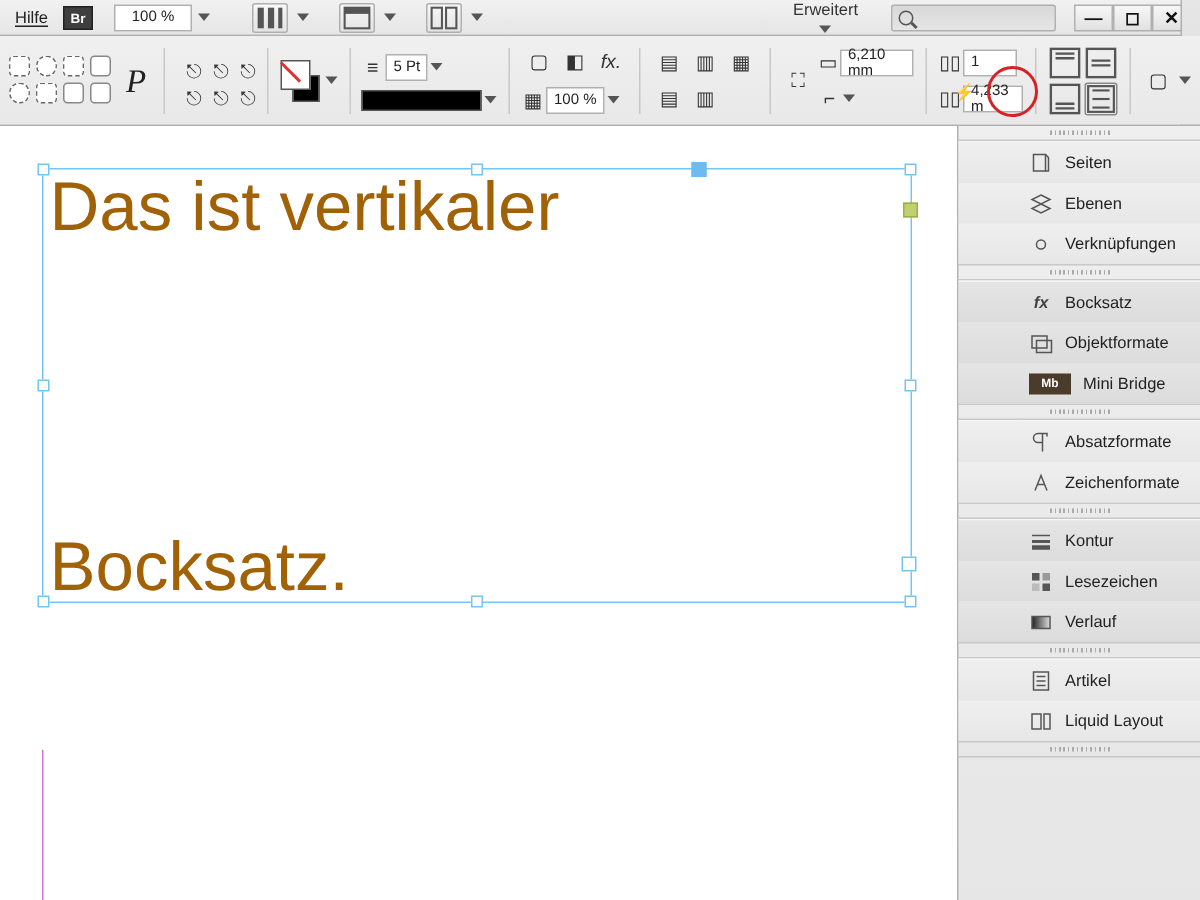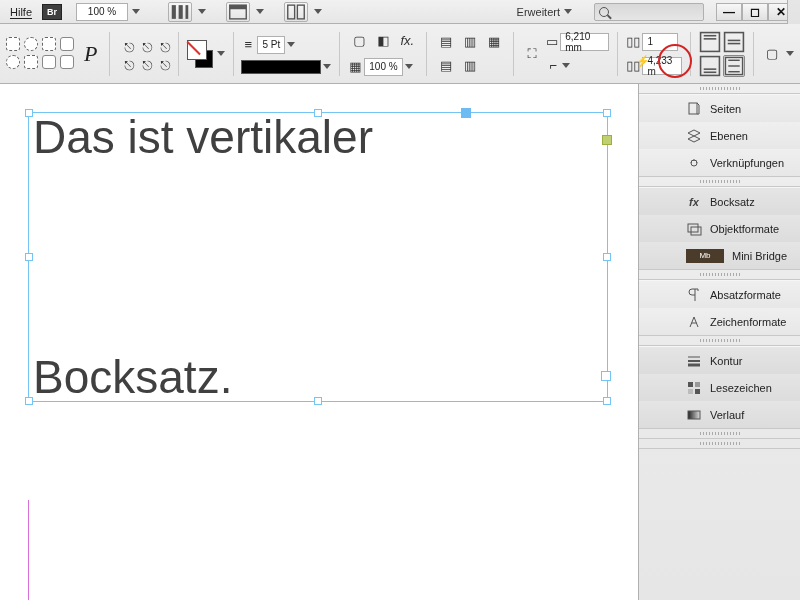--- a/index.html
+++ b/index.html
@@ -37,21 +37,21 @@
     border: 1px solid var(--border); font-size: 10px;
     display: flex; align-items: center; justify-content: center;
   }
   .drop-tri { width:0;height:0;border-left:4px solid transparent;border-right:4px solid transparent;border-top:5px solid #555;}
   .mini-ico {
     width: 24px; height: 20px; display: inline-flex; align-items: center; justify-content: center;
     border: 1px solid transparent; border-radius: 2px;
   }
   .mini-ico.btn { background: linear-gradient(#f7f7f7,#e4e4e4); border-color: var(--border); }
   .menubar .spacer { flex: 1; }
-  .erweitert { display:flex; align-items:center; gap:4px; font-size:11px; color:#333; }
+  .erweitert { display:flex; align-items:center; gap:4px; font-size:11px; color:#333;flex-direction:column; }
   .search-box {
     width:110px; height:18px; background:linear-gradient(#d8d8d8,#e6e6e6);
     border:1px solid var(--border); border-radius:2px;
     display:flex; align-items:center; gap:4px; padding:0 4px;
   }
   .magnifier { width:10px; height:10px; border:1.5px solid #555; border-radius:50%; position:relative; }
   .magnifier::after { content:""; position:absolute; width:5px; height:1.5px; background:#555; bottom:-2px; right:-4px; transform:rotate(45deg);}
   .win-controls { display:flex; gap:0; margin-left:6px; }
   .win-btn {
     width:26px; height:18px; background:linear-gradient(#f7f7f7,#e1e1e1);
@@ -99,21 +99,21 @@
   .canvas { position:absolute; left:0; top:0; right:162px; bottom:0; background:#fff; }
   .canvas-inner { position:absolute; left:28px; top:28px; right:10px; bottom:0; }
   
   .vline { position:absolute; top:388px; bottom:0; width:0; border-left:1px solid #d771d7; }
   
   .frame {
     position:absolute; left:0; top:0; width:580px; height:290px;
     border:1px solid var(--sel-blue-line);
   }
   .frame .txt {
-    font-family: "Segoe UI", Arial, sans-serif; color:#404040;
+    font-family: "Segoe UI", Arial, sans-serif; color:#a16207;
     font-size:46px; line-height:1.05; padding:0 4px;
     display:flex; flex-direction:column; justify-content:space-between; height:100%;
   }
   .handle {
     position:absolute; width:8px; height:8px; background:#fff; border:1px solid var(--sel-blue-line);
   }
   .handle.solid { background: var(--sel-blue); border-color: var(--sel-blue); }
   .handle.green { background: var(--handle-green); border-color: #9fae40;}
   
   .right-dock {
@@ -415,21 +415,21 @@
       <div class="panel-item shaded">
         <span class="p-ico">
             <svg viewBox="0 0 16 16">
               <rect x="2" y="3" width="10" height="8" fill="none" stroke="#555"></rect>
               <rect x="5" y="6" width="10" height="8" fill="none" stroke="#555"></rect>
             </svg>
           </span>
         <span>Objektformate</span>
       </div>
       <div class="panel-item shaded">
-        <span class="p-ico" style="background:#4b3b2a;color:#fff;font-size:8px;font-weight:normal;width:38px;height:14px;justify-content:center">Mb</span>
+        <span class="p-ico" style="background:#4b3b2a;color:#fff;font-size:8px;font-weight:bold;width:28px;height:14px;justify-content:center">Mb</span>
         <span>Mini Bridge</span>
       </div>
     </div>
     <div class="grab">
         <div class="grab-dots"></div>
       </div>
 
     <div class="panel-group">
       <div class="panel-item">
         <span class="p-ico">
@@ -486,18 +486,40 @@
               <rect x="2" y="4" width="12" height="8" fill="url(#g)" stroke="#555"></rect>
             </svg>
           </span>
         <span>Verlauf</span>
       </div>
     </div>
     <div class="grab">
         <div class="grab-dots"></div>
       </div>
 
+    <div class="panel-group">
+      <div class="panel-item">
+        <span class="p-ico">
+            <svg viewBox="0 0 16 16">
+              <rect x="3" y="2" width="10" height="12" fill="none" stroke="#555"></rect>
+              <line x1="5" y1="5" x2="11" y2="5" stroke="#555"></line>
+              <line x1="5" y1="8" x2="11" y2="8" stroke="#555"></line>
+              <line x1="5" y1="11" x2="11" y2="11" stroke="#555"></line>
+            </svg>
+          </span>
+        <span>Artikel</span>
+      </div>
+      <div class="panel-item">
+        <span class="p-ico">
+            <svg viewBox="0 0 16 16">
+              <rect x="2" y="3" width="6" height="10" fill="none" stroke="#555"></rect>
+              <rect x="10" y="3" width="4" height="10" fill="none" stroke="#555"></rect>
+            </svg>
+          </span>
+        <span>Liquid Layout</span>
+      </div>
+    </div>
     <div class="grab">
         <div class="grab-dots"></div>
       </div>
 
   </div>
 </div>
 
 </body></html>

